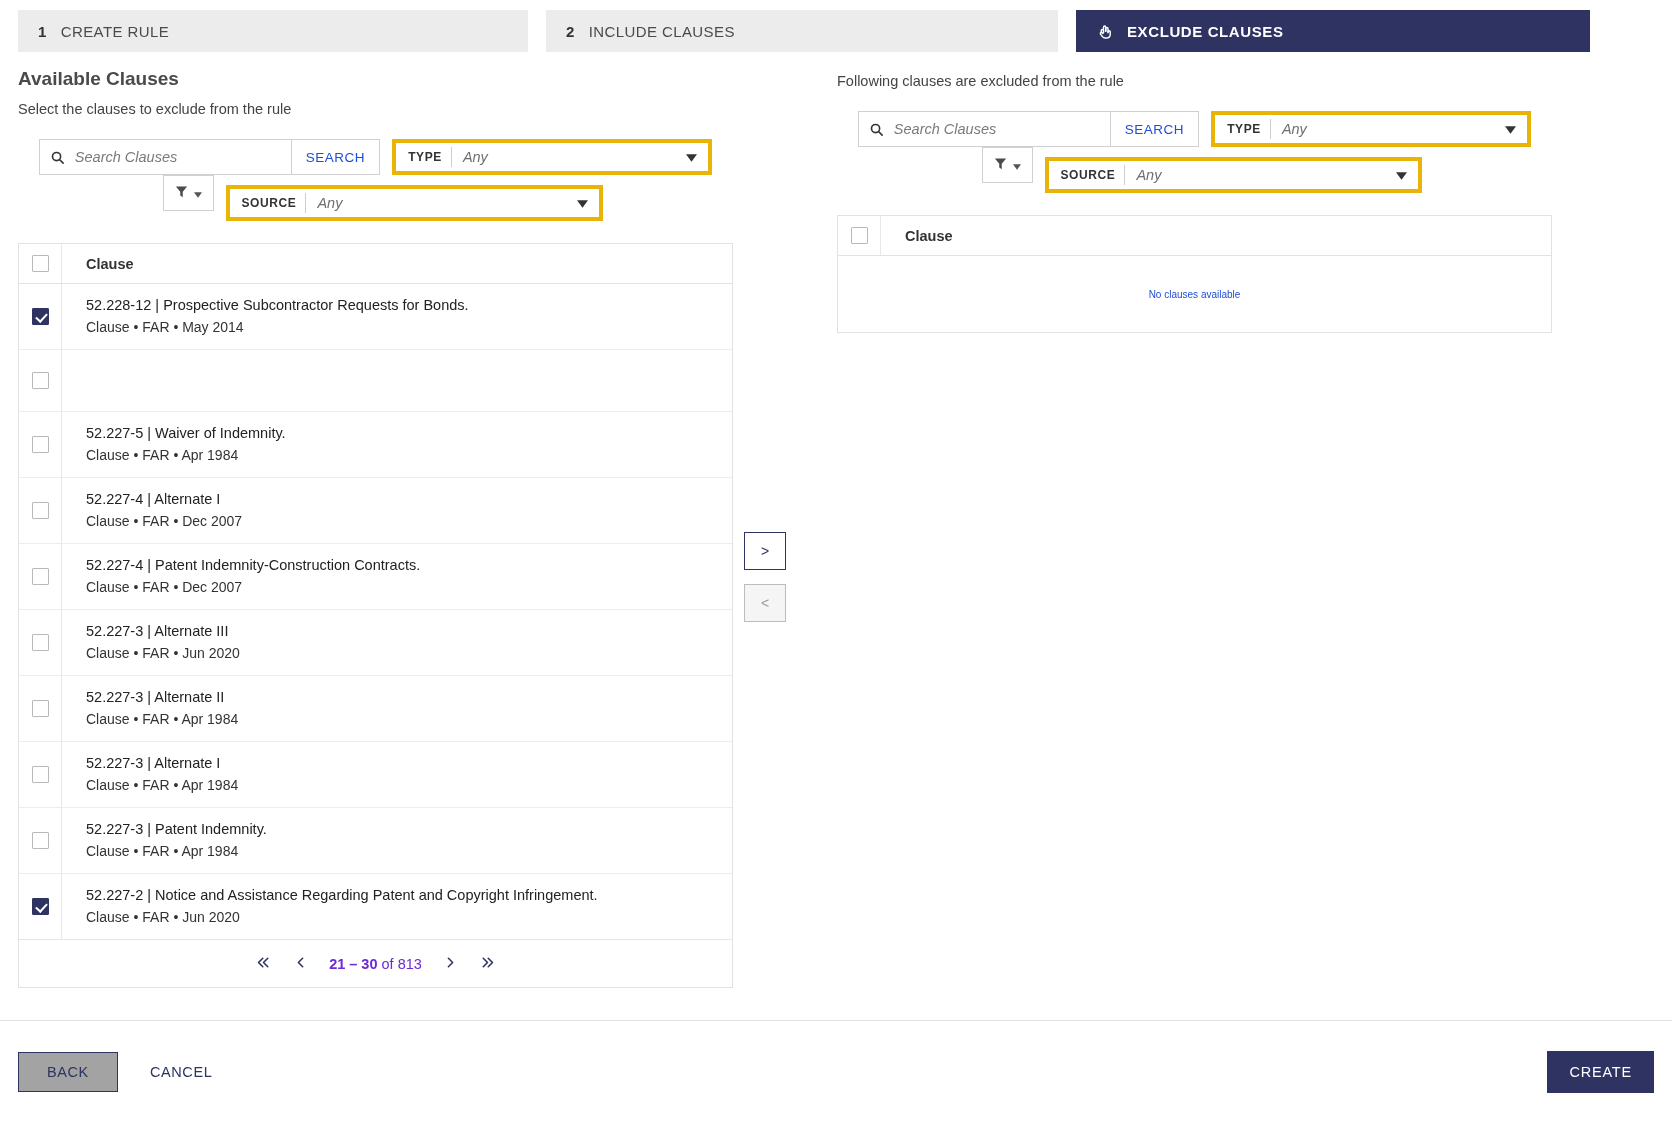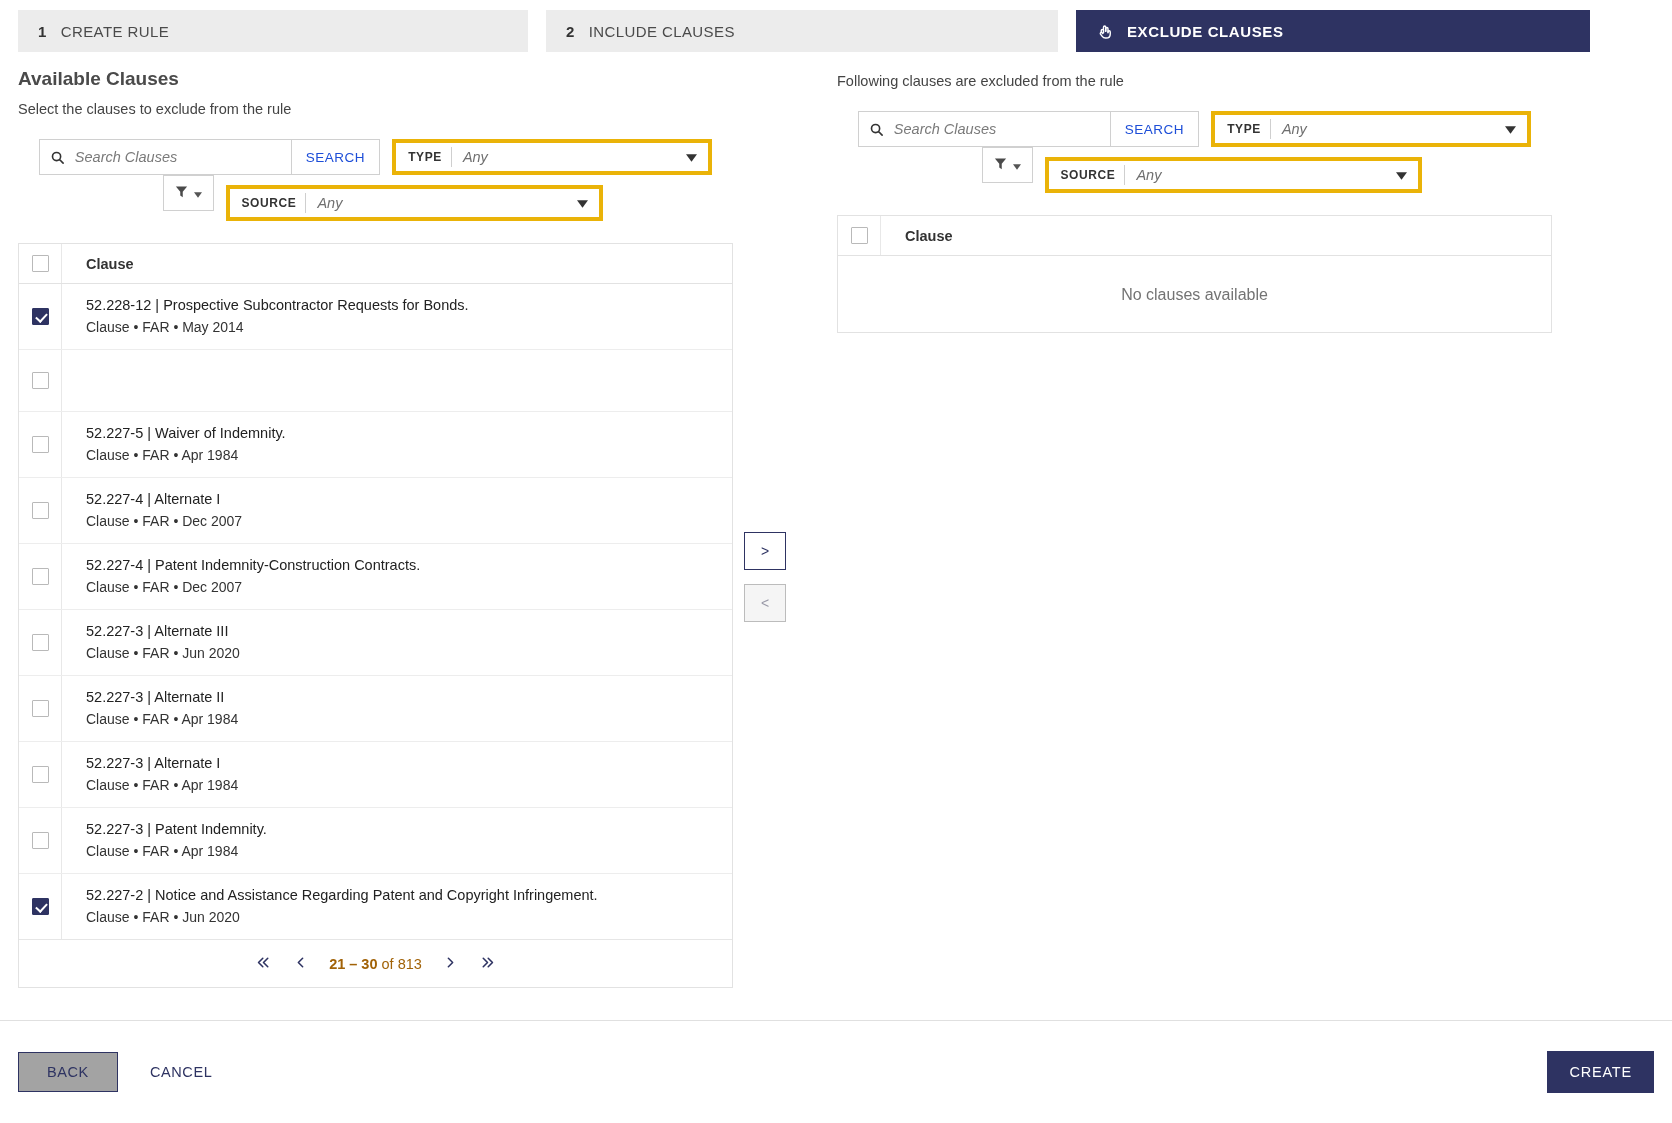--- a/index.html
+++ b/index.html
@@ -213,33 +213,33 @@
     align-items: center;
     justify-content: center;
     height: 48px;
     border-top: 1px solid #e6e6e6;
     gap: 12px;
   }
   .pg-btn {
     background: none; border: none; cursor: pointer;
     color: #2e3362; display: flex; align-items: center; padding: 2px 4px;
   }
-  .pg-text { font-size: 14.5px; color: #a16207; padding: 0 4px; }
+  .pg-text { font-size: 14.5px; color: #6d28d9; padding: 0 4px; }
   .pg-text b { font-weight: bold; }
 
   .empty-table {
     border: 1px solid #e2e2e2;
     margin-top: 22px;
     background: #fff;
     height: 118px;
   }
   .empty-msg {
     height: 77px;
     display: flex; align-items: center; justify-content: center;
-    font-size: 16px; color: #737373;
+    font-size: 10px; color: #1d4ed8;
   }
 
   
   .xfer {
     position: absolute;
     left: 744px;
     top: 470px;
     display: flex;
     flex-direction: column;
     gap: 14px;

